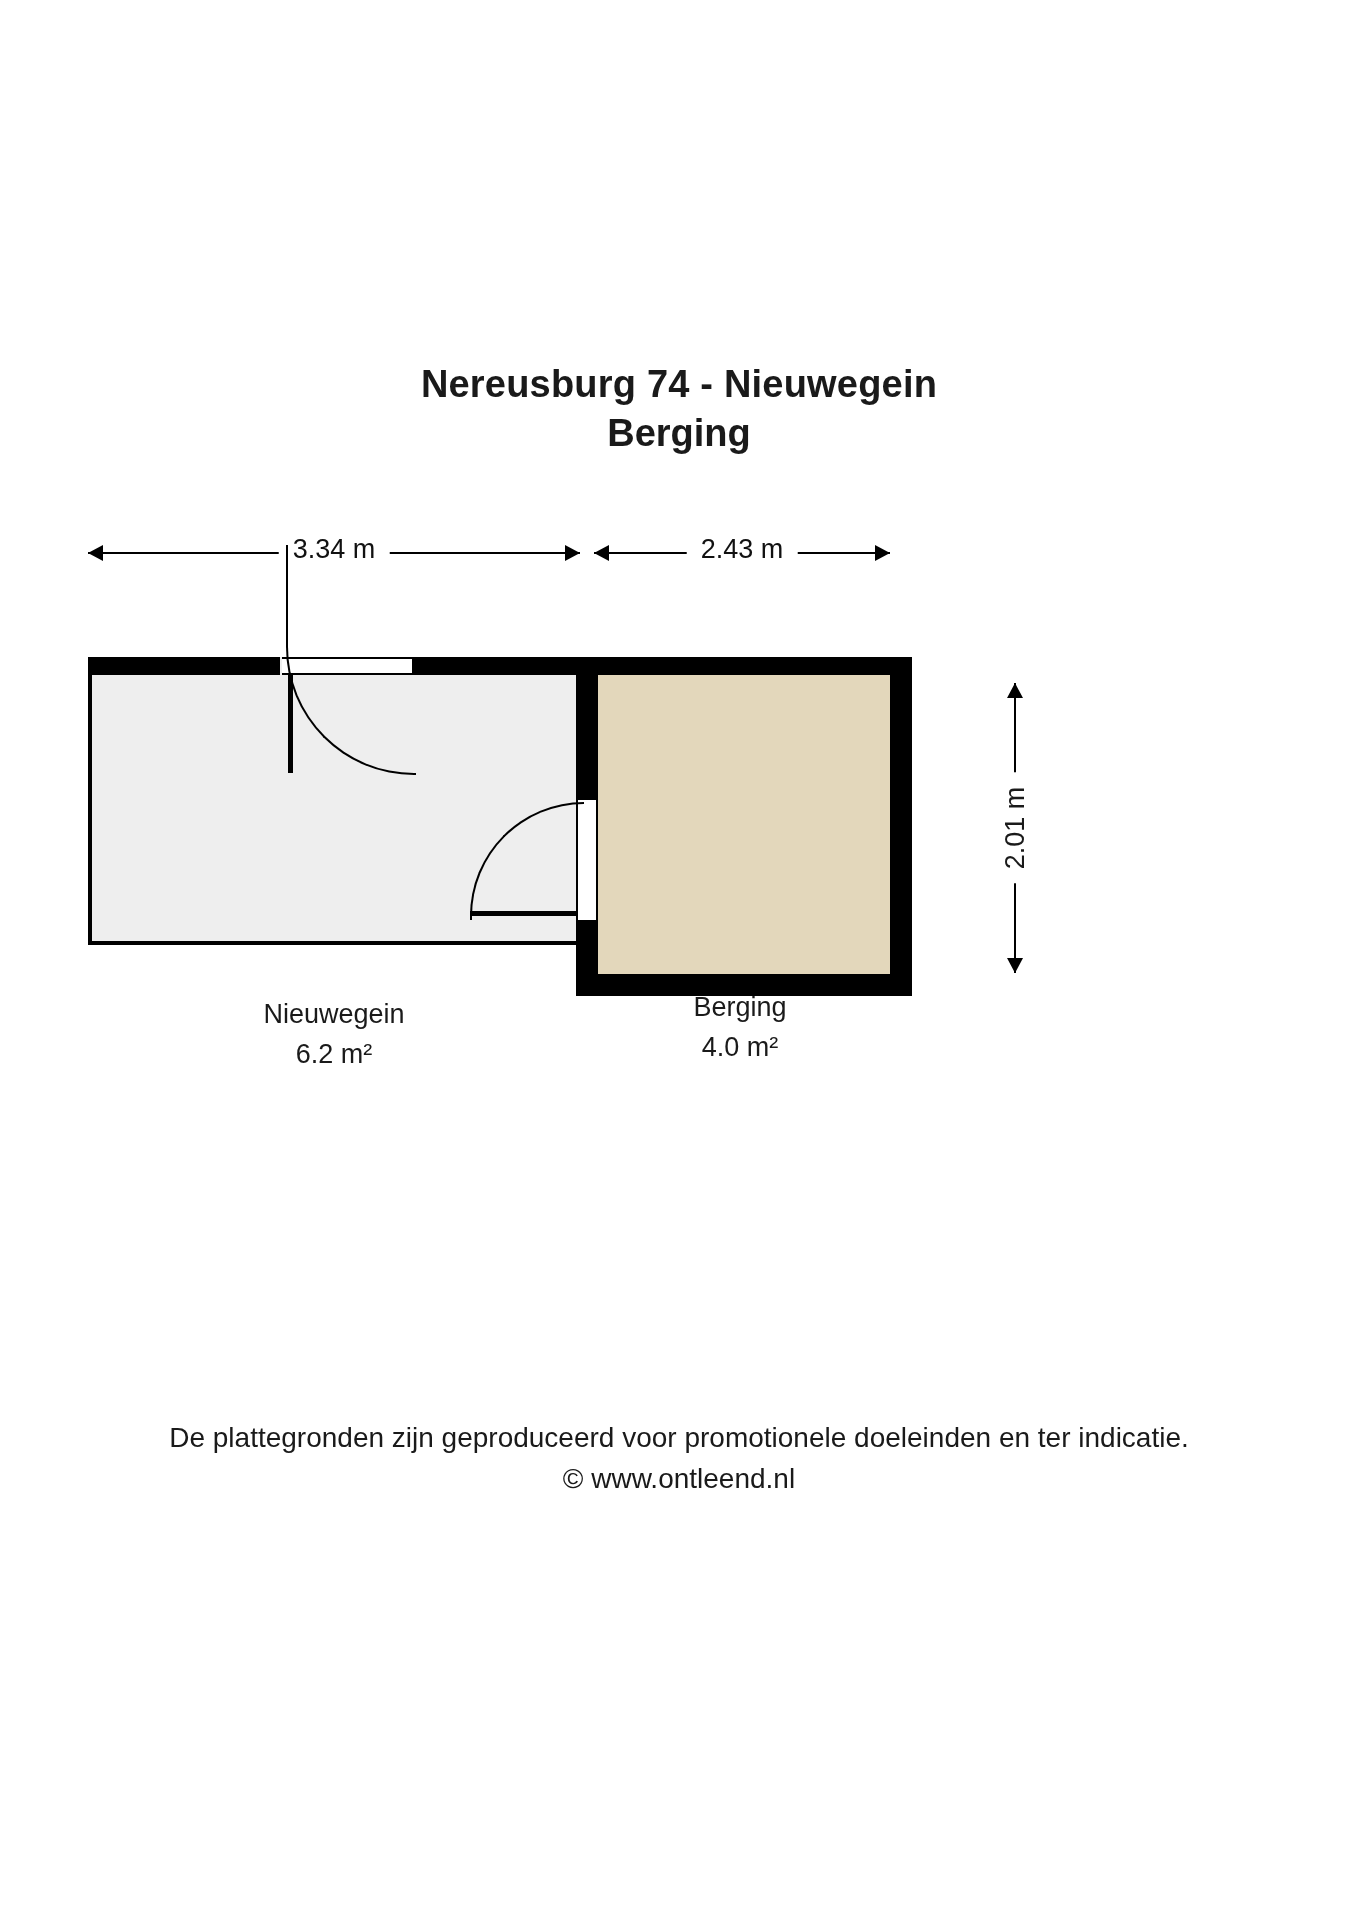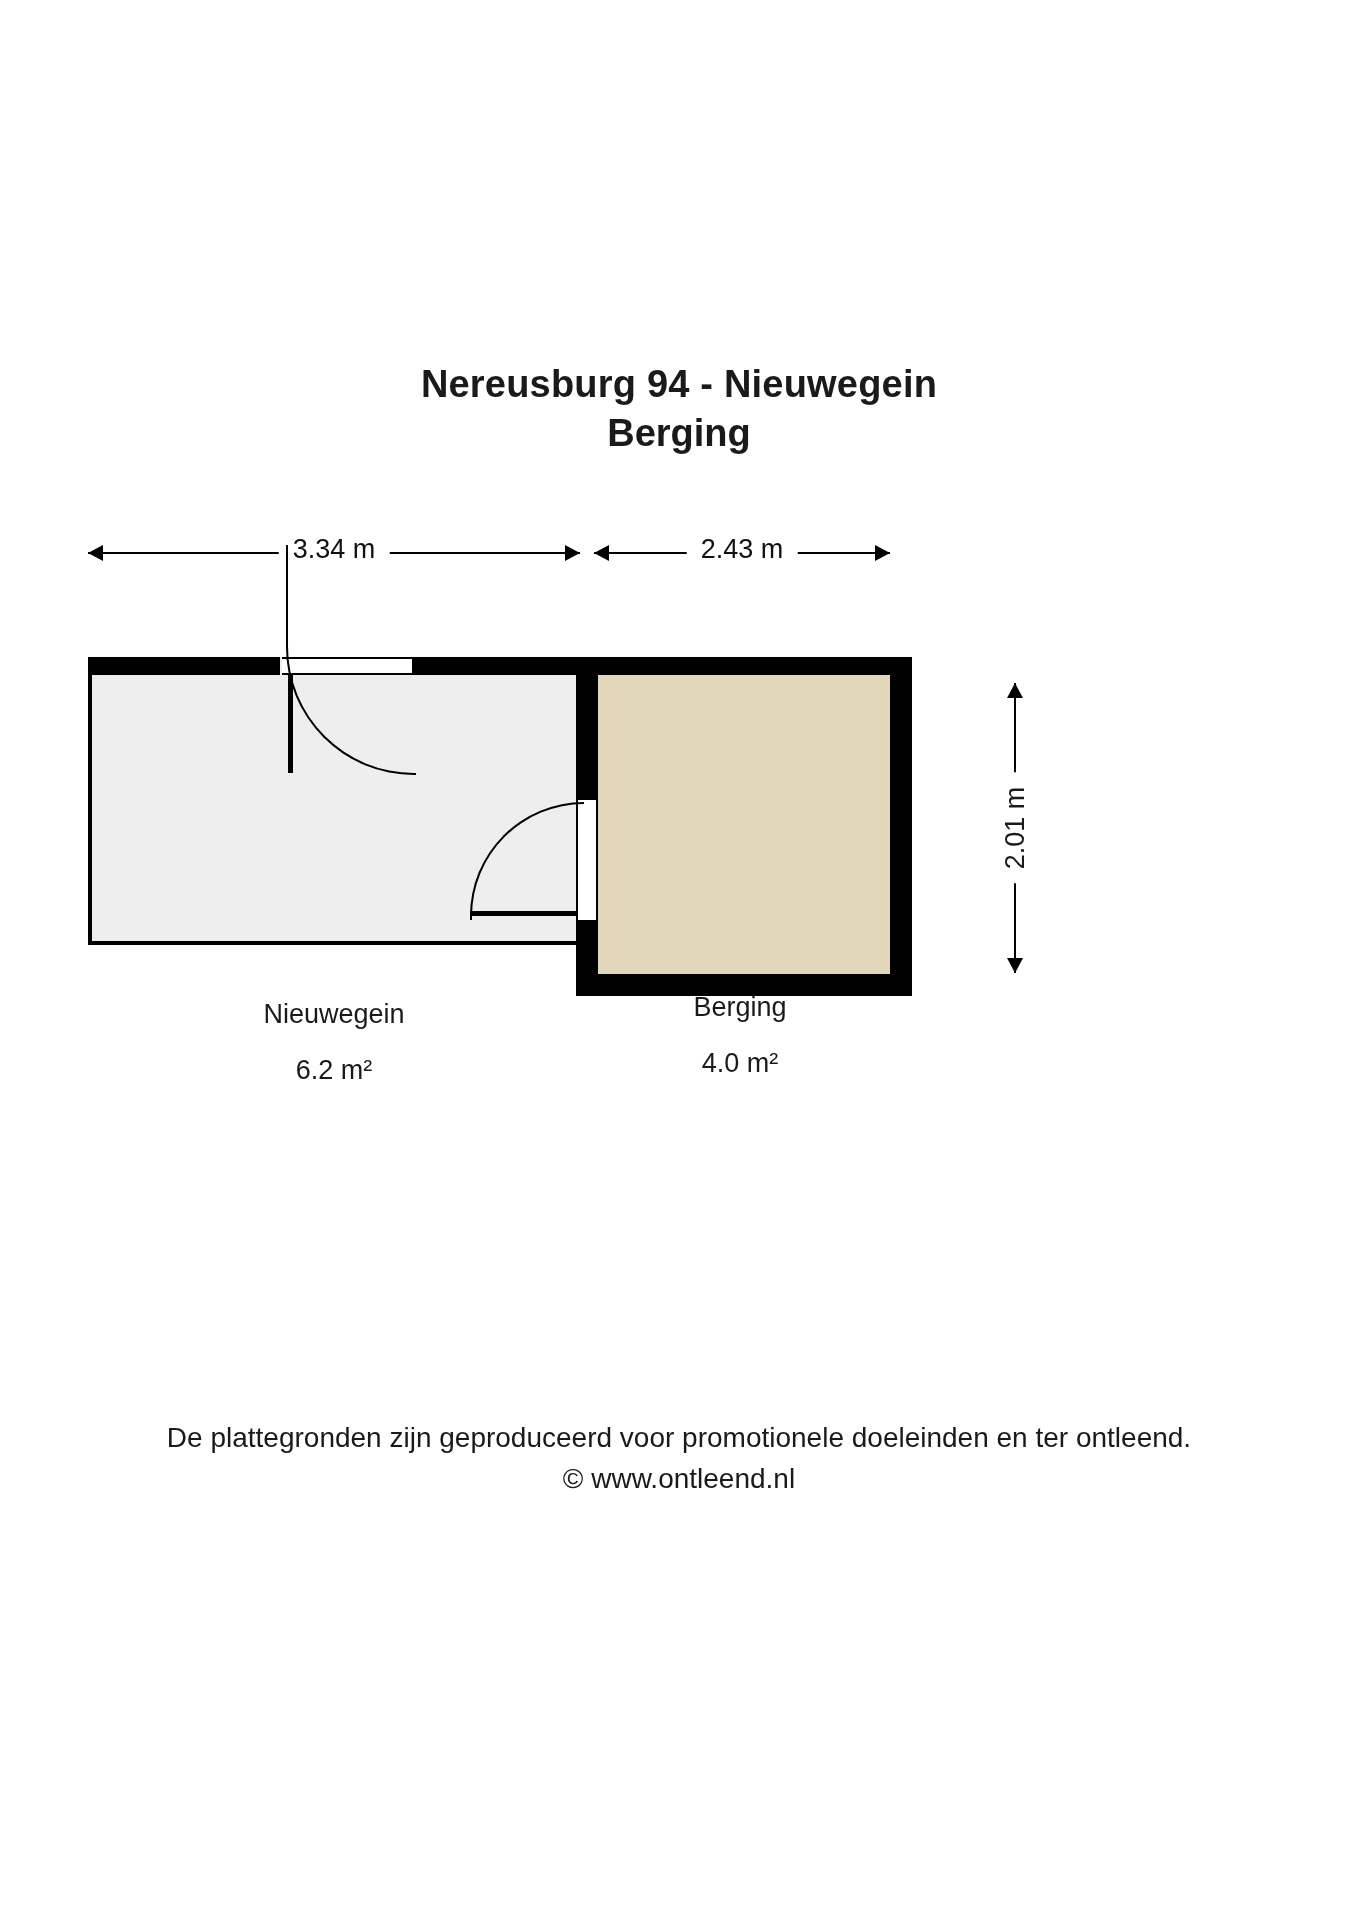--- a/index.html
+++ b/index.html
@@ -173,41 +173,41 @@
   
   .room-label {
     position: absolute;
     text-align: center;
     font-size: 27px;
     line-height: 1.35;
     color: #1a1a1a;
   }
   .room-label .area {
     display: block;
-    margin-top: 20px;
+    margin-top: 4px;
   }
 
   
   .footer {
     position: absolute;
     left: 0;
     top: 1418px;
     width: 1358px;
     text-align: center;
     font-size: 28px;
     line-height: 1.45;
     color: #1a1a1a;
   }
   .footer div { white-space: nowrap; }
 </style>
 </head>
 <body>
 
 <div class="title-block">
-  <div class="title-line-1">Nereusburg 94 - Nieuwegein</div>
+  <div class="title-line-1">Nereusburg 74 - Nieuwegein</div>
   <div class="title-line-2">Berging</div>
 </div>
 
 <div class="plan-stage">
 
   <div class="dim-top" style="left:88px; top:538px; width:492px;">
     <div class="dim-line-h"></div>
     <div class="dim-arrow left"></div>
     <div class="dim-arrow right"></div>
     <div class="dim-label">3.34 m</div>
@@ -264,15 +264,15 @@
     <span class="area">6.2 m²</span>
   </div>
 
   <div class="room-label" style="left:590px; top:989px; width:300px;">
     <span>Berging</span>
     <span class="area">4.0 m²</span>
   </div>
 </div>
 
 <div class="footer">
-  <div>De plattegronden zijn geproduceerd voor promotionele doeleinden en ter ontleend.</div>
+  <div>De plattegronden zijn geproduceerd voor promotionele doeleinden en ter indicatie.</div>
   <div>© www.ontleend.nl</div>
 </div>
 
 </body></html>

